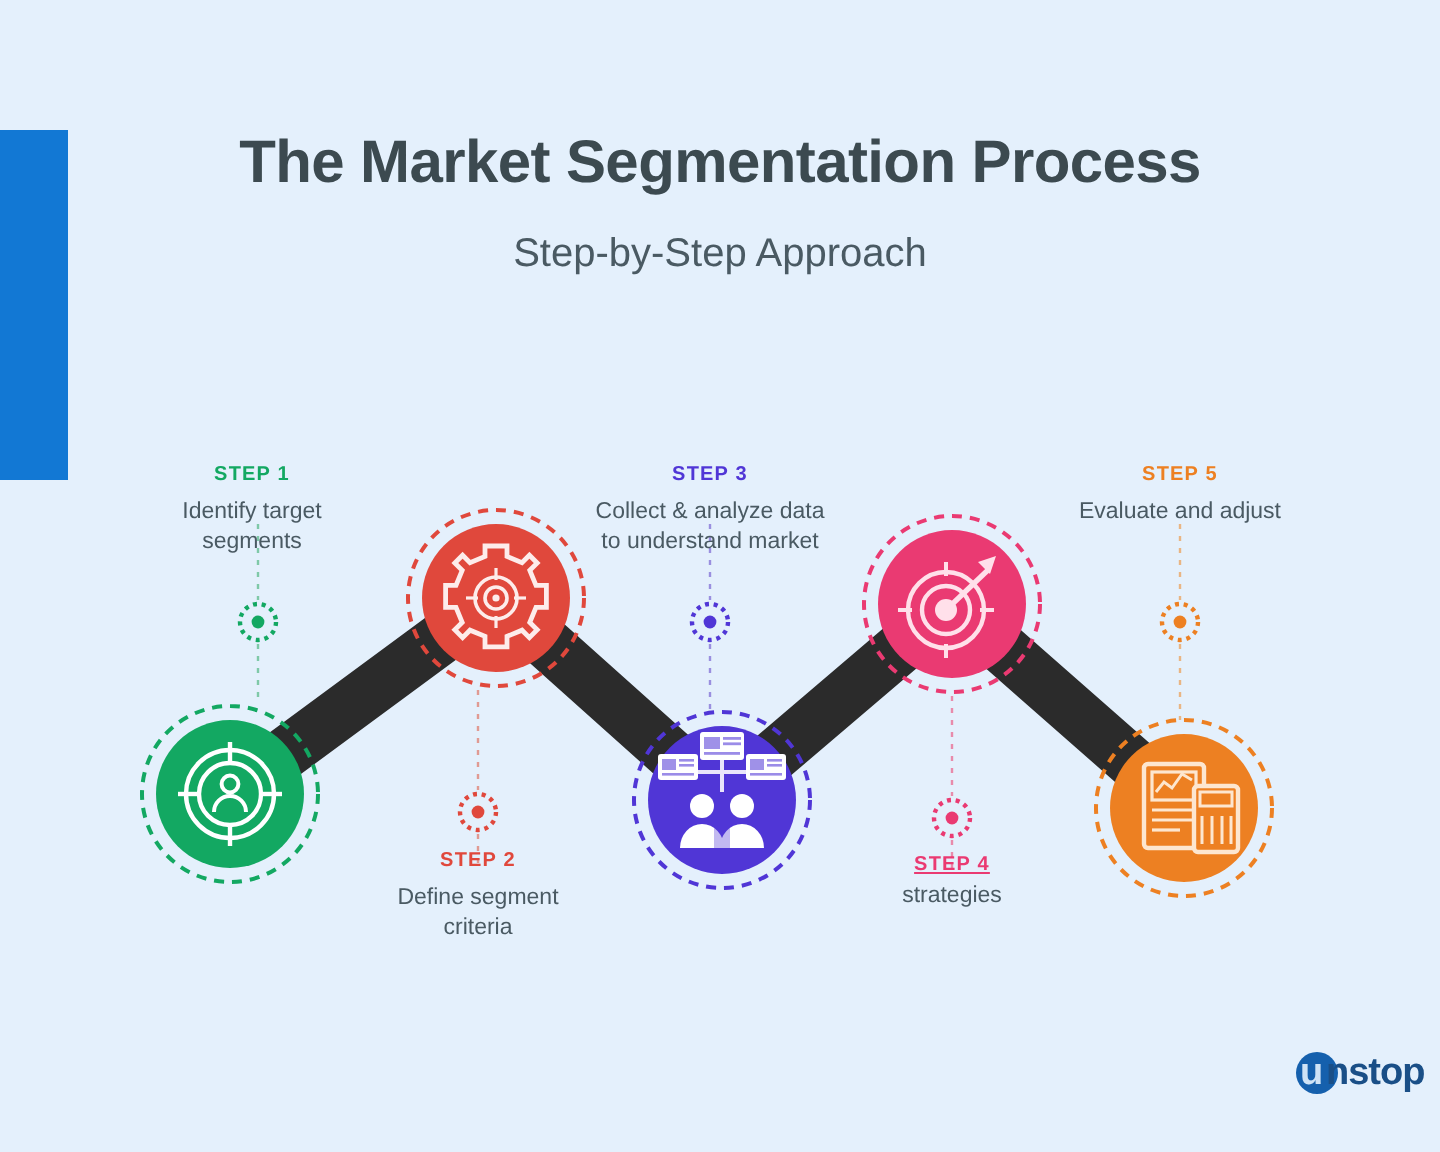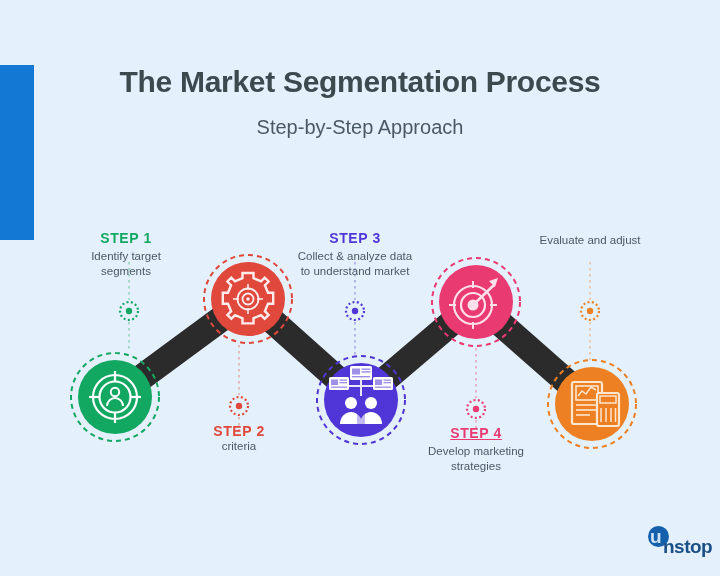--- a/index.html
+++ b/index.html
@@ -59,21 +59,21 @@
     width: 720px;
     height: 576px;
   }
   
   .step-block {
     position: absolute;
     width: 180px;
     text-align: center;
   }
   .step-label {
-    font-size: 14px;
+    font-size: 10px;
     font-weight: bold;
     letter-spacing: 0.6px;
     line-height: 16px;
     margin: 0;
   }
   .step-desc {
     font-size: 11.5px;
     color: #4a5a63;
     line-height: 15px;
     margin: 0;
@@ -101,21 +101,21 @@
     left: 2px;
     top: 1px;
     font-size: 19px;
     font-weight: bold;
     color: #cfe3f6;
     line-height: 24px;
   }
   #logo-rest {
     position: absolute;
     left: 15px;
-    top: 11px;
+    top: 1px;
     font-size: 19px;
     font-weight: bold;
     color: #1a4f87;
     letter-spacing: -0.5px;
     line-height: 24px;
   }
 </style>
 </head>
 <body>
 
@@ -290,36 +290,37 @@
   </svg>
 
   <div class="step-block" style="left:36px; top:230px;">
     <div class="step-label" style="color:#13a862;">STEP 1</div>
     <div class="step-desc">Identify target</div>
     <div class="step-desc" style="padding-top:0;">segments</div>
   </div>
 
   <div class="step-block" style="left:149px; top:423px;">
     <div class="step-label" style="color:#e0483c;">STEP 2</div>
+    <div class="step-desc">Define segment</div>
     <div class="step-desc" style="padding-top:0;">criteria</div>
   </div>
 
   <div class="step-block" style="left:265px; top:230px;">
     <div class="step-label" style="color:#5036d6;">STEP 3</div>
     <div class="step-desc">Collect &amp; analyze data</div>
     <div class="step-desc" style="padding-top:0;">to understand market</div>
   </div>
 
   <div class="step-block" style="left:386px; top:425px;">
     <div class="step-label" style="color:#ea3a72;text-decoration:underline;">STEP 4</div>
-    <div class="step-desc">Develop marketing</div>
     <div class="step-desc" style="padding-top:0;text-align:center;">strategies</div>
   </div>
 
   <div class="step-block" style="left:500px; top:230px;">
+    <div class="step-label" style="color:#ed8022;">STEP 5</div>
     <div class="step-desc">Evaluate and adjust</div>
   </div>
 
   <div id="logo">
     <div id="logo-dot"></div>
     <div id="logo-u">u</div>
     <div id="logo-rest">nstop</div>
   </div>
 
 </div>

